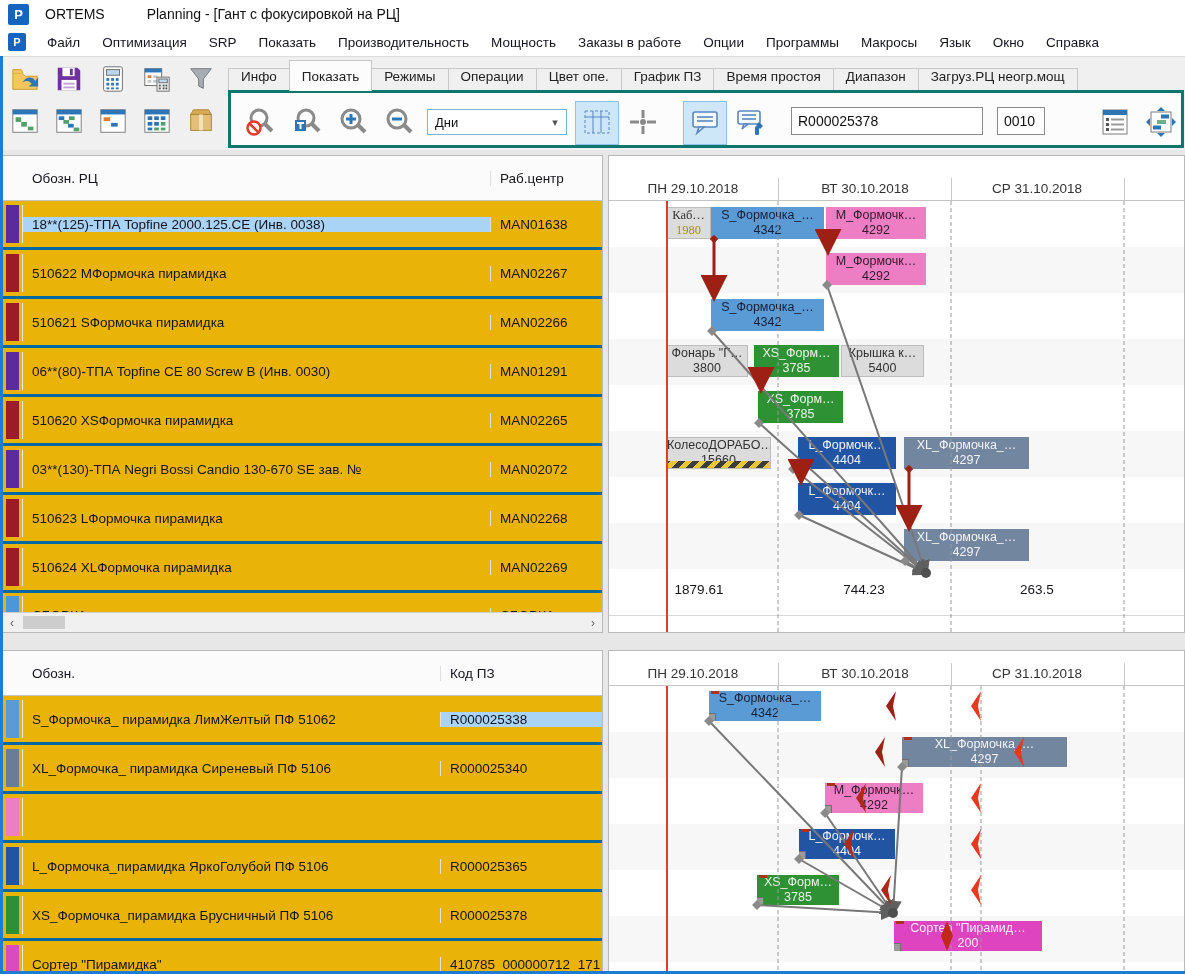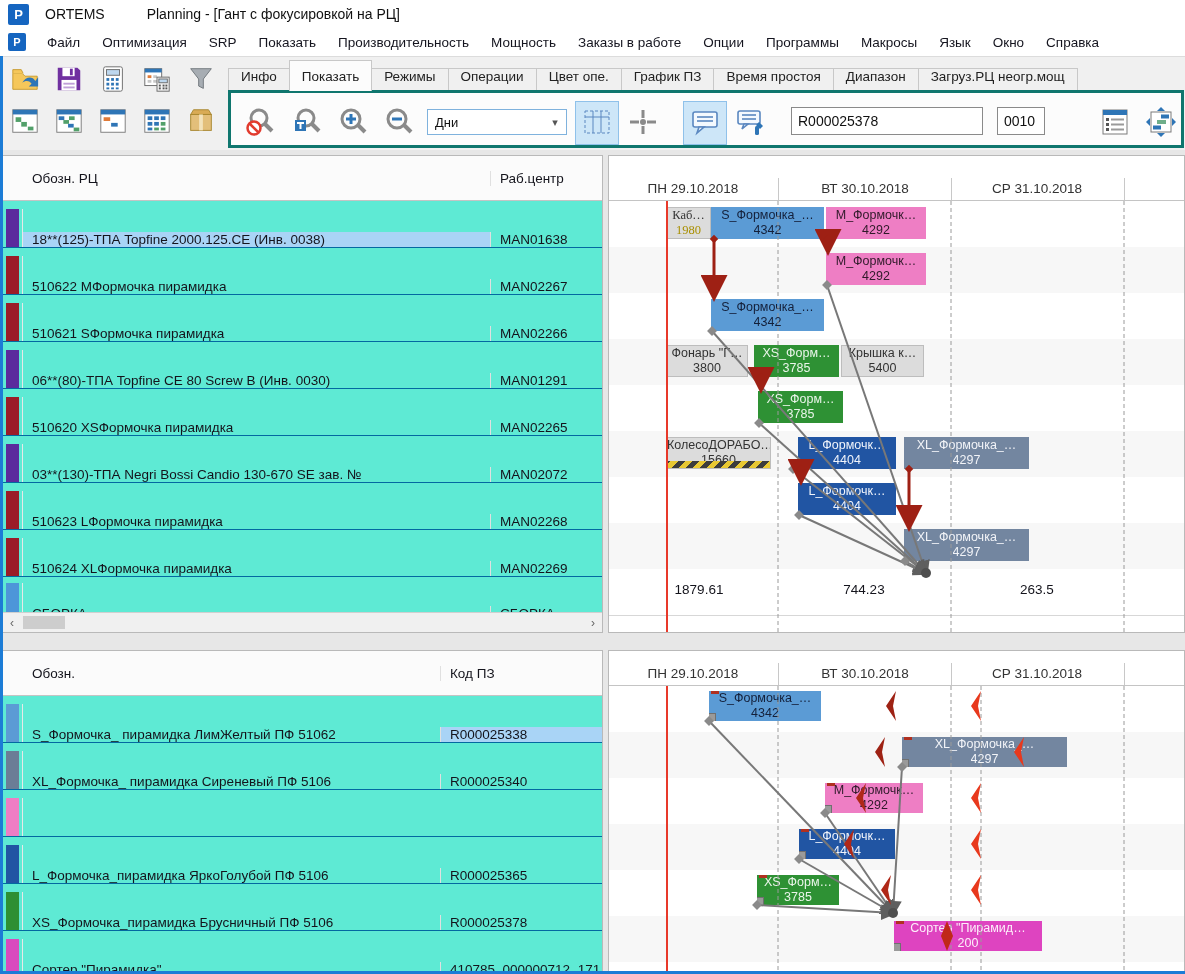--- a/index.html
+++ b/index.html
@@ -28,21 +28,21 @@
   .tbtn.on{background:#cde6f8;border:1px solid #8fc1ea;}
   .pselect{position:absolute;left:196px;top:16px;width:140px;height:26px;border:1px solid #7fb2dd;background:#fff;display:flex;align-items:center;box-sizing:border-box;}
   .pselect .lbl{flex:1;padding-left:7px;font-size:13px;color:#111;}
   .pselect .chev{width:22px;display:flex;align-items:center;justify-content:center;color:#555;font-size:11px;}
   .tinput{position:absolute;top:14px;height:28px;border:1px solid #8a8a8a;background:#fff;font-family:"Liberation Sans",sans-serif;font-size:14px;padding:0 6px;box-sizing:border-box;color:#111;}
   
   .main{position:absolute;left:0;top:150px;width:1185px;height:824px;background:#e7e7e7;}
   .panel{position:absolute;background:#fff;border:1px solid #b9b9b9;box-sizing:border-box;overflow:hidden;}
   
   .thead{display:flex;align-items:center;height:44px;background:#fbfbfb;border-bottom:1px solid #c4c4c4;color:#333;justify-content:center;}
-  .trow{display:flex;align-items:flex-end;height:46px;border-bottom:1px solid #0369a1;background:#5eead4;}
+  .trow{display:flex;align-items:center;height:46px;border-bottom:3px solid #0369a1;background:#eab308;}
   .c-chip{width:19px;flex:none;border-right:1px solid #e8e8e8;display:flex;align-items:center;justify-content:center;}
   .chip{width:13px;height:38px;}
   .c-name{flex:none;display:flex;align-items:center;padding-left:9px;border-right:1px solid #e0e0e0;font-size:13.5px;color:#14141c;overflow:hidden;white-space:nowrap;}
   .c-code{flex:1;display:flex;align-items:center;padding-left:9px;font-size:13.5px;color:#14141c;}
   .sel-blue{background:#a9d4f6 !important;}
   .hscroll{position:absolute;left:0;bottom:0;width:100%;height:19px;background:#f0f0f0;border-top:1px solid #d0d0d0;display:flex;align-items:center;}
   .harr{width:18px;text-align:center;color:#666;font-size:12px;}
   .hthumb{width:42px;height:13px;background:#cdcdcd;margin-left:2px;}
   
   .gantt{position:absolute;background:#fff;border:1px solid #b9b9b9;box-sizing:border-box;overflow:hidden;}

